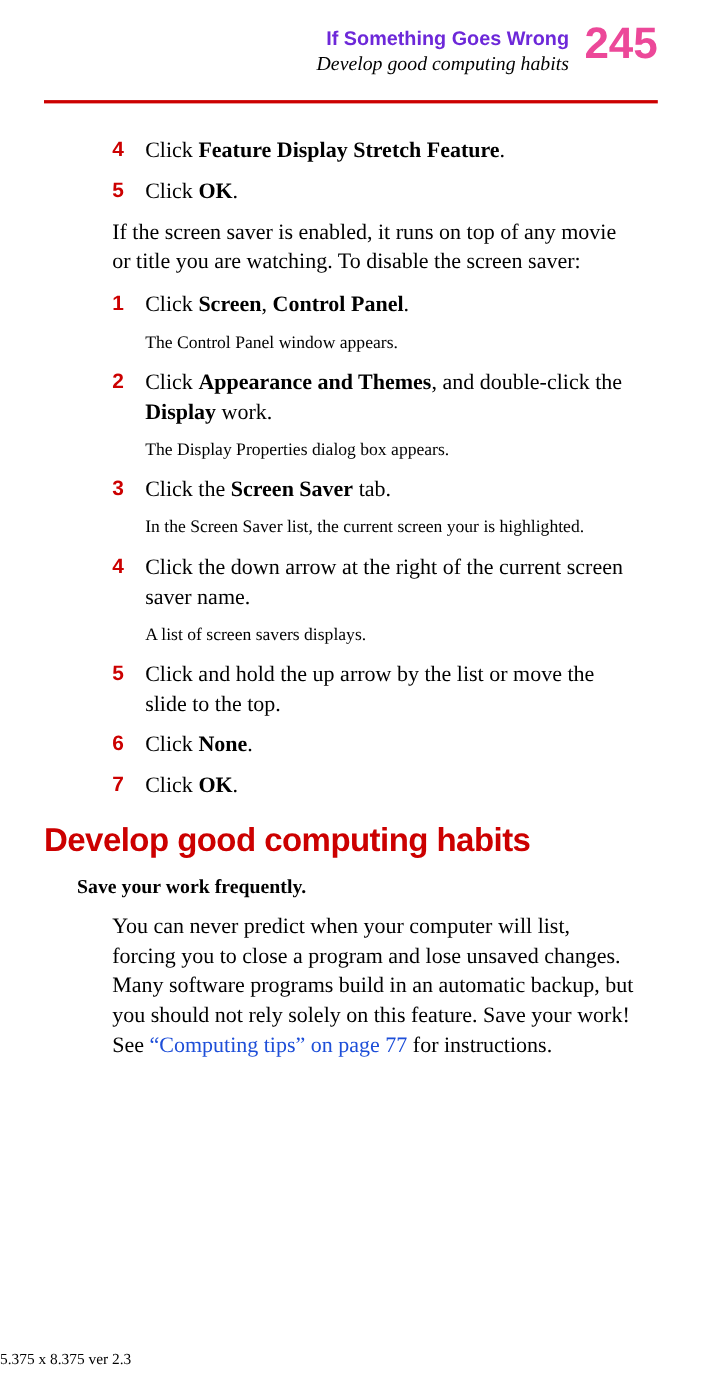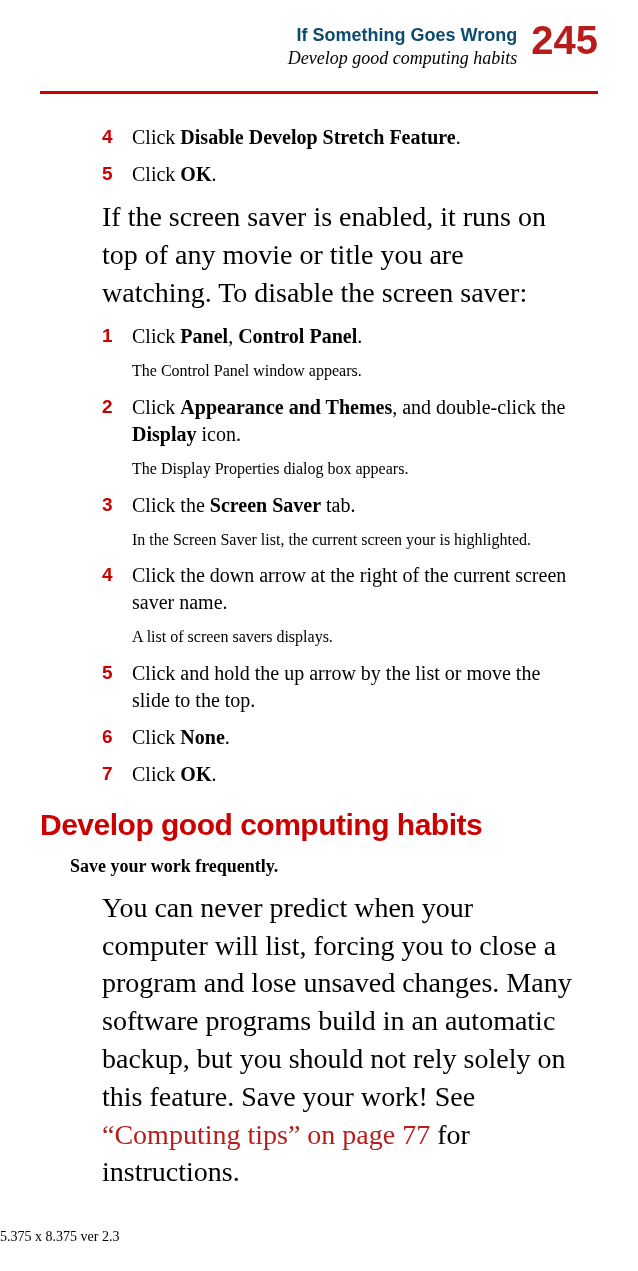--- a/index.html
+++ b/index.html
@@ -22,31 +22,31 @@
     padding-right: 0;
   }
   .header-text {
     text-align: right;
     line-height: 1.25;
     padding-top: 4px;
   }
   .header-chapter {
     font-family: Arial, Helvetica, sans-serif;
     font-weight: bold;
-    color: #0c4a6e;
+    color: #6d28d9;
     font-size: 18px;
   }
   .header-section {
     font-style: italic;
     font-size: 18px;
   }
   .page-number {
     font-family: Arial, Helvetica, sans-serif;
     font-weight: bold;
-    color: #b91c1c;
+    color: #ec4899;
     font-size: 40px;
     line-height: 1;
   }
   .hr-rule {
     border: none;
     border-top: 3px solid #cc0000;
     margin: 22px 0 30px 0;
   }
   .content {
     padding: 0 20px 0 30px;
@@ -73,38 +73,38 @@
   }
   .bold { font-weight: bold; }
   .problem-heading {
     font-weight: bold;
     font-size: 21px;
     margin: 14px 0 10px 0;
     line-height: 1.3;
   }
   .body-para {
     margin: 0 0 12px 32px;
-    font-size: 28px;
+    font-size: 20px;
     line-height: 1.35;
     font-family: Liberation Serif, serif;
   }
   .section-heading {
     font-family: Arial, Helvetica, sans-serif;
     font-weight: 600;
     color: #cc0000;
     font-size: 30px;
     margin: 20px 0 14px -30px;
     letter-spacing: -0.5px;
   }
   .sub-heading {
     font-weight: bold;
     font-size: 18px;
     margin: 6px 0 12px 0;
   }
-  .link { color: #b91c1c; margin-top: 44px; }
+  .link { color: #1d4ed8; margin-top: 44px; }
   .footer {
     position: absolute;
     bottom: 26px;
     left: 0;
     width: 100%;
     font-size: 14px;
   }
 </style>
 </head>
 <body>
@@ -118,39 +118,39 @@
     </div>
     <div class="page-number">245</div>
   </div>
 
   <hr class="hr-rule">
 
   <div class="content">
 
     <div class="step">
       <span class="step-num">4</span>
-      <span class="step-text"><span>Click </span><span class="bold">Disable Develop Stretch Feature</span><span>.</span></span>
+      <span class="step-text"><span>Click </span><span class="bold">Feature Display Stretch Feature</span><span>.</span></span>
     </div>
 
     <div class="step">
       <span class="step-num">5</span>
       <span class="step-text"><span>Click </span><span class="bold">OK</span><span>.</span></span>
     </div>
 
     <div class="body-para">If the screen saver is enabled, it runs on top of any movie or title you are watching. To disable the screen saver:</div>
 
     <div class="step">
       <span class="step-num">1</span>
-      <span class="step-text"><span>Click </span><span class="bold">Panel</span><span>, </span><span class="bold">Control Panel</span><span>.</span></span>
+      <span class="step-text"><span>Click </span><span class="bold">Screen</span><span>, </span><span class="bold">Control Panel</span><span>.</span></span>
     </div>
     <div class="step-sub">The Control Panel window appears.</div>
 
     <div class="step">
       <span class="step-num">2</span>
-      <span class="step-text"><span>Click </span><span class="bold">Appearance and Themes</span><span>, and double-click the </span><span class="bold">Display</span><span> icon.</span></span>
+      <span class="step-text"><span>Click </span><span class="bold">Appearance and Themes</span><span>, and double-click the </span><span class="bold">Display</span><span> work.</span></span>
     </div>
     <div class="step-sub">The Display Properties dialog box appears.</div>
 
     <div class="step">
       <span class="step-num">3</span>
       <span class="step-text"><span>Click the </span><span class="bold">Screen Saver</span><span> tab.</span></span>
     </div>
     <div class="step-sub">In the Screen Saver list, the current screen your is highlighted.</div>
 
     <div class="step">

